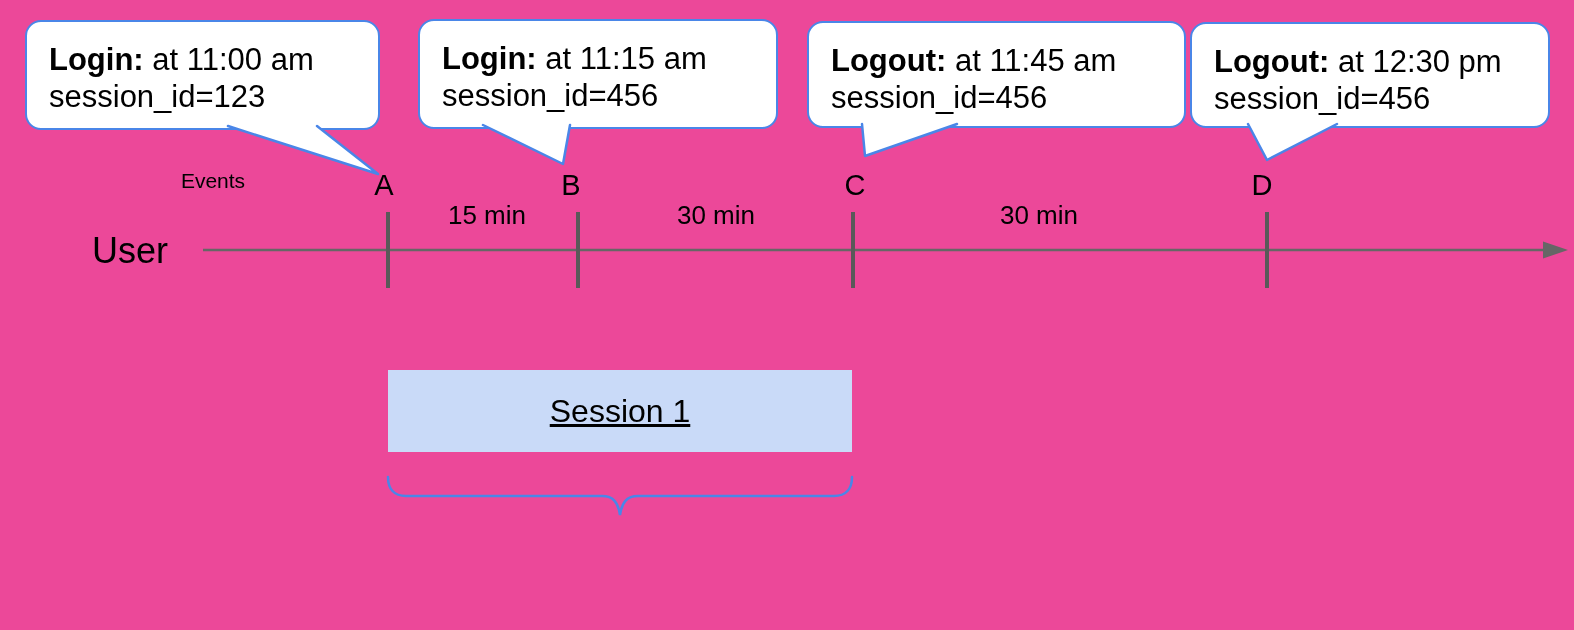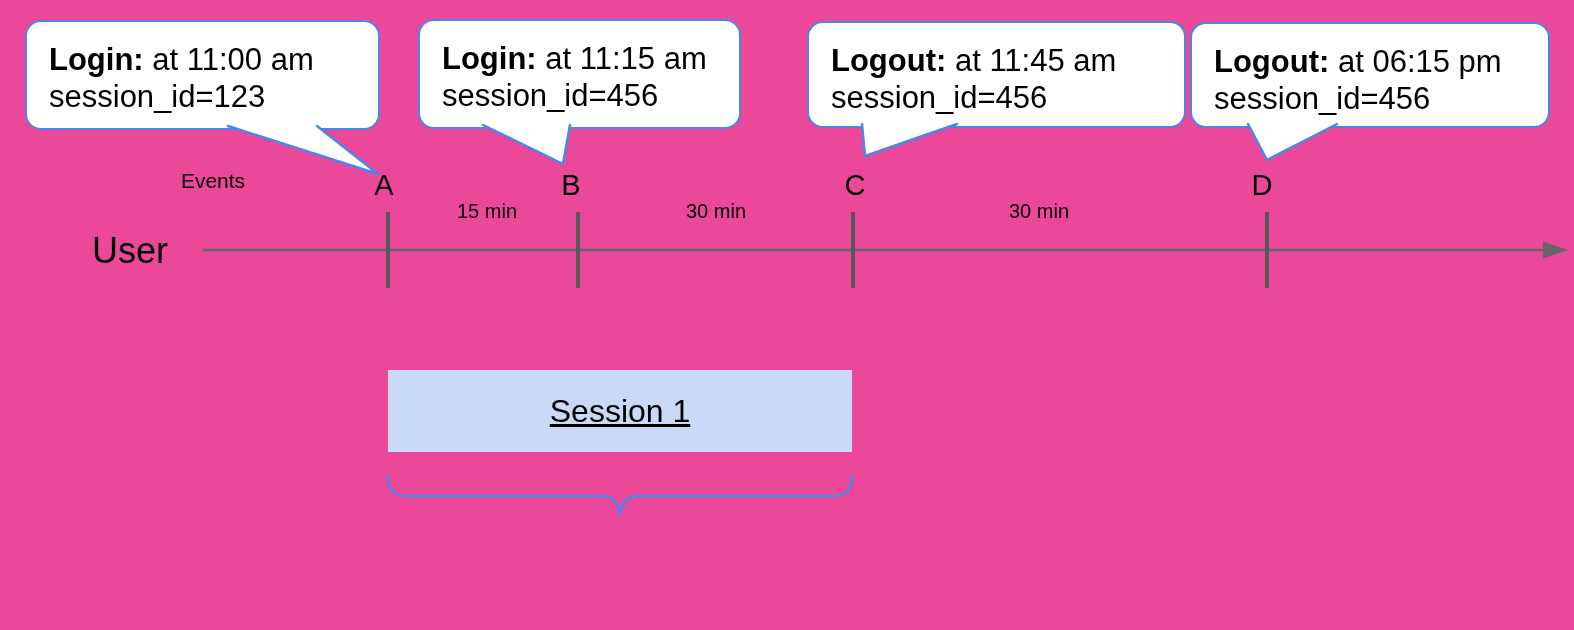--- a/index.html
+++ b/index.html
@@ -34,21 +34,21 @@
   svg.overlay {
     position: absolute;
     left: 0; top: 0;
     z-index: 3;
     pointer-events: none;
   }
   .label { position: absolute; white-space: nowrap; z-index: 4; }
   .centered { transform: translateX(-50%); }
   .events-label { font-size: 21px; }
   .tick-letter { font-size: 29px; }
-  .interval-label { font-size: 20px; }
+  .interval-label { font-size: 26px; }
   .user-label { font-size: 36px; }
   .session-box {
     position: absolute;
     left: 388px; top: 370px;
     width: 464px; height: 82px;
     background: #c9daf8;
     display: flex;
     align-items: center;
     justify-content: center;
     font-size: 32px;
@@ -60,32 +60,32 @@
 </head>
 <body>
 
 <div class="canvas">
 
   <div class="bubble" style="left:25px; top:20px; width:355px; height:110px;">
     <div><span class="ttl">Login:</span><span class="tm"> at 11:00 am</span></div>
     <div>session_id=123</div>
   </div>
 
-  <div class="bubble" style="left:418px; top:19px; width:323px; height:110px;">
+  <div class="bubble" style="left:418px; top:19px; width:360px; height:110px;">
     <div><span class="ttl">Login:</span><span class="tm"> at 11:15 am</span></div>
     <div>session_id=456</div>
   </div>
 
   <div class="bubble" style="left:807px; top:21px; width:379px; height:107px;">
     <div><span class="ttl">Logout:</span><span class="tm"> at 11:45 am</span></div>
     <div>session_id=456</div>
   </div>
 
   <div class="bubble" style="left:1190px; top:22px; width:360px; height:106px;">
-    <div><span class="ttl">Logout:</span><span class="tm"> at 06:15 pm</span></div>
+    <div><span class="ttl">Logout:</span><span class="tm"> at 12:30 pm</span></div>
     <div>session_id=456</div>
   </div>
 
   <div class="label events-label centered" style="left:213px; top:169px;">Events</div>
 
   <div class="label tick-letter centered" style="left:384px; top:169px;">A</div>
   <div class="label tick-letter centered" style="left:571px; top:169px;">B</div>
   <div class="label tick-letter centered" style="left:855px; top:169px;">C</div>
   <div class="label tick-letter centered" style="left:1262px; top:169px;">D</div>
 

